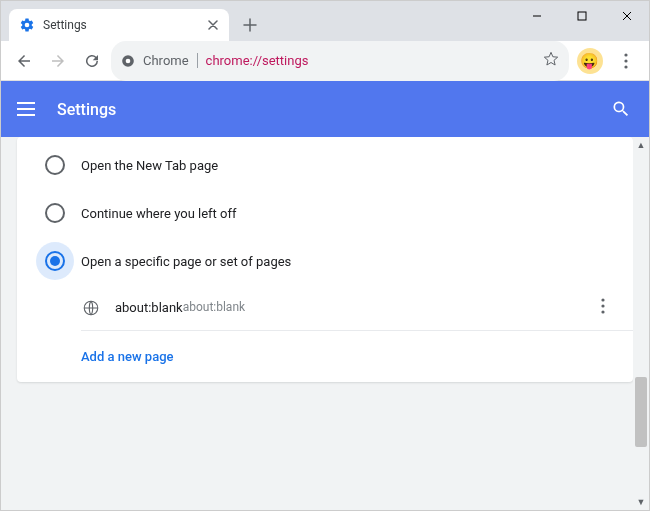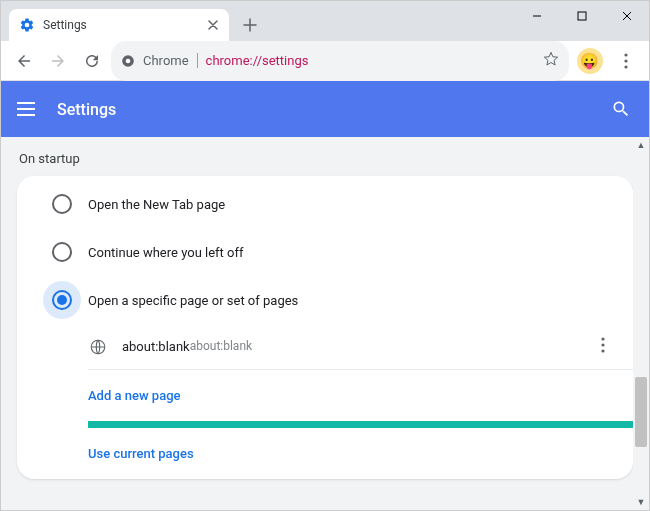--- a/index.html
+++ b/index.html
@@ -141,24 +141,24 @@
   background:#f1f3f4;
   overflow:hidden;
 }
 .section-title {
   padding: 14px 18px 10px 18px;
   color:#3c4043;
   font-size:13px;
 }
 .card {
   background:#fff;
-  border-radius:17px;
+  border-radius:4px;
   margin: 0 16px 16px 16px;
   box-shadow: 0 1px 2px rgba(60,64,67,.15);
-  padding: 4px 0 0 15px;
+  padding: 4px 0 0 8px;
 }
 .radio-row {
   display:flex; align-items:center;
   padding: 14px 20px;
   gap: 16px;
   cursor:pointer;
 }
 .radio-outer {
   width:20px; height:20px; border-radius:50%;
   border:2px solid #5f6368;
@@ -314,21 +314,20 @@
   </div>
   <div class="settings-title">Settings</div>
   <div class="search-btn">
     <svg width="20" height="20" viewBox="0 0 24 24">
         <path d="M15.5 14h-.79l-.28-.27a6.5 6.5 0 1 0-.7.7l.27.28v.79l5 4.99L20.49 19zM9.5 14A4.5 4.5 0 1 1 14 9.5 4.49 4.49 0 0 1 9.5 14z" fill="#fff"></path>
       </svg>
   </div>
 </div>
 
 <div class="content-wrap">
-  <div class="section-title">On startup</div>
 
   <div class="card">
 
     <div class="radio-row" style="position:relative;">
       <span class="radio-outer"></span>
       <span class="radio-label">Open the New Tab page</span>
     </div>
 
     <div class="radio-row" style="position:relative;align-items:center;">
       <span class="radio-outer"></span>
@@ -356,21 +355,20 @@
         <span class="page-kebab">
           <svg width="4" height="16" viewBox="0 0 4 16">
               <circle cx="2" cy="2" r="1.6" fill="#5f6368"></circle>
               <circle cx="2" cy="8" r="1.6" fill="#5f6368"></circle>
               <circle cx="2" cy="14" r="1.6" fill="#5f6368"></circle>
             </svg>
         </span>
       </div>
 
       <div class="action-row">Add a new page</div>
-      <div class="action-row">Use current pages</div>
     </div>
   </div>
 
   <div class="scrollbar-track">
     <div class="scrollbar-arrow-up">▲</div>
     <div class="scrollbar-thumb"></div>
     <div class="scrollbar-arrow-down">▼</div>
   </div>
 </div>
 

